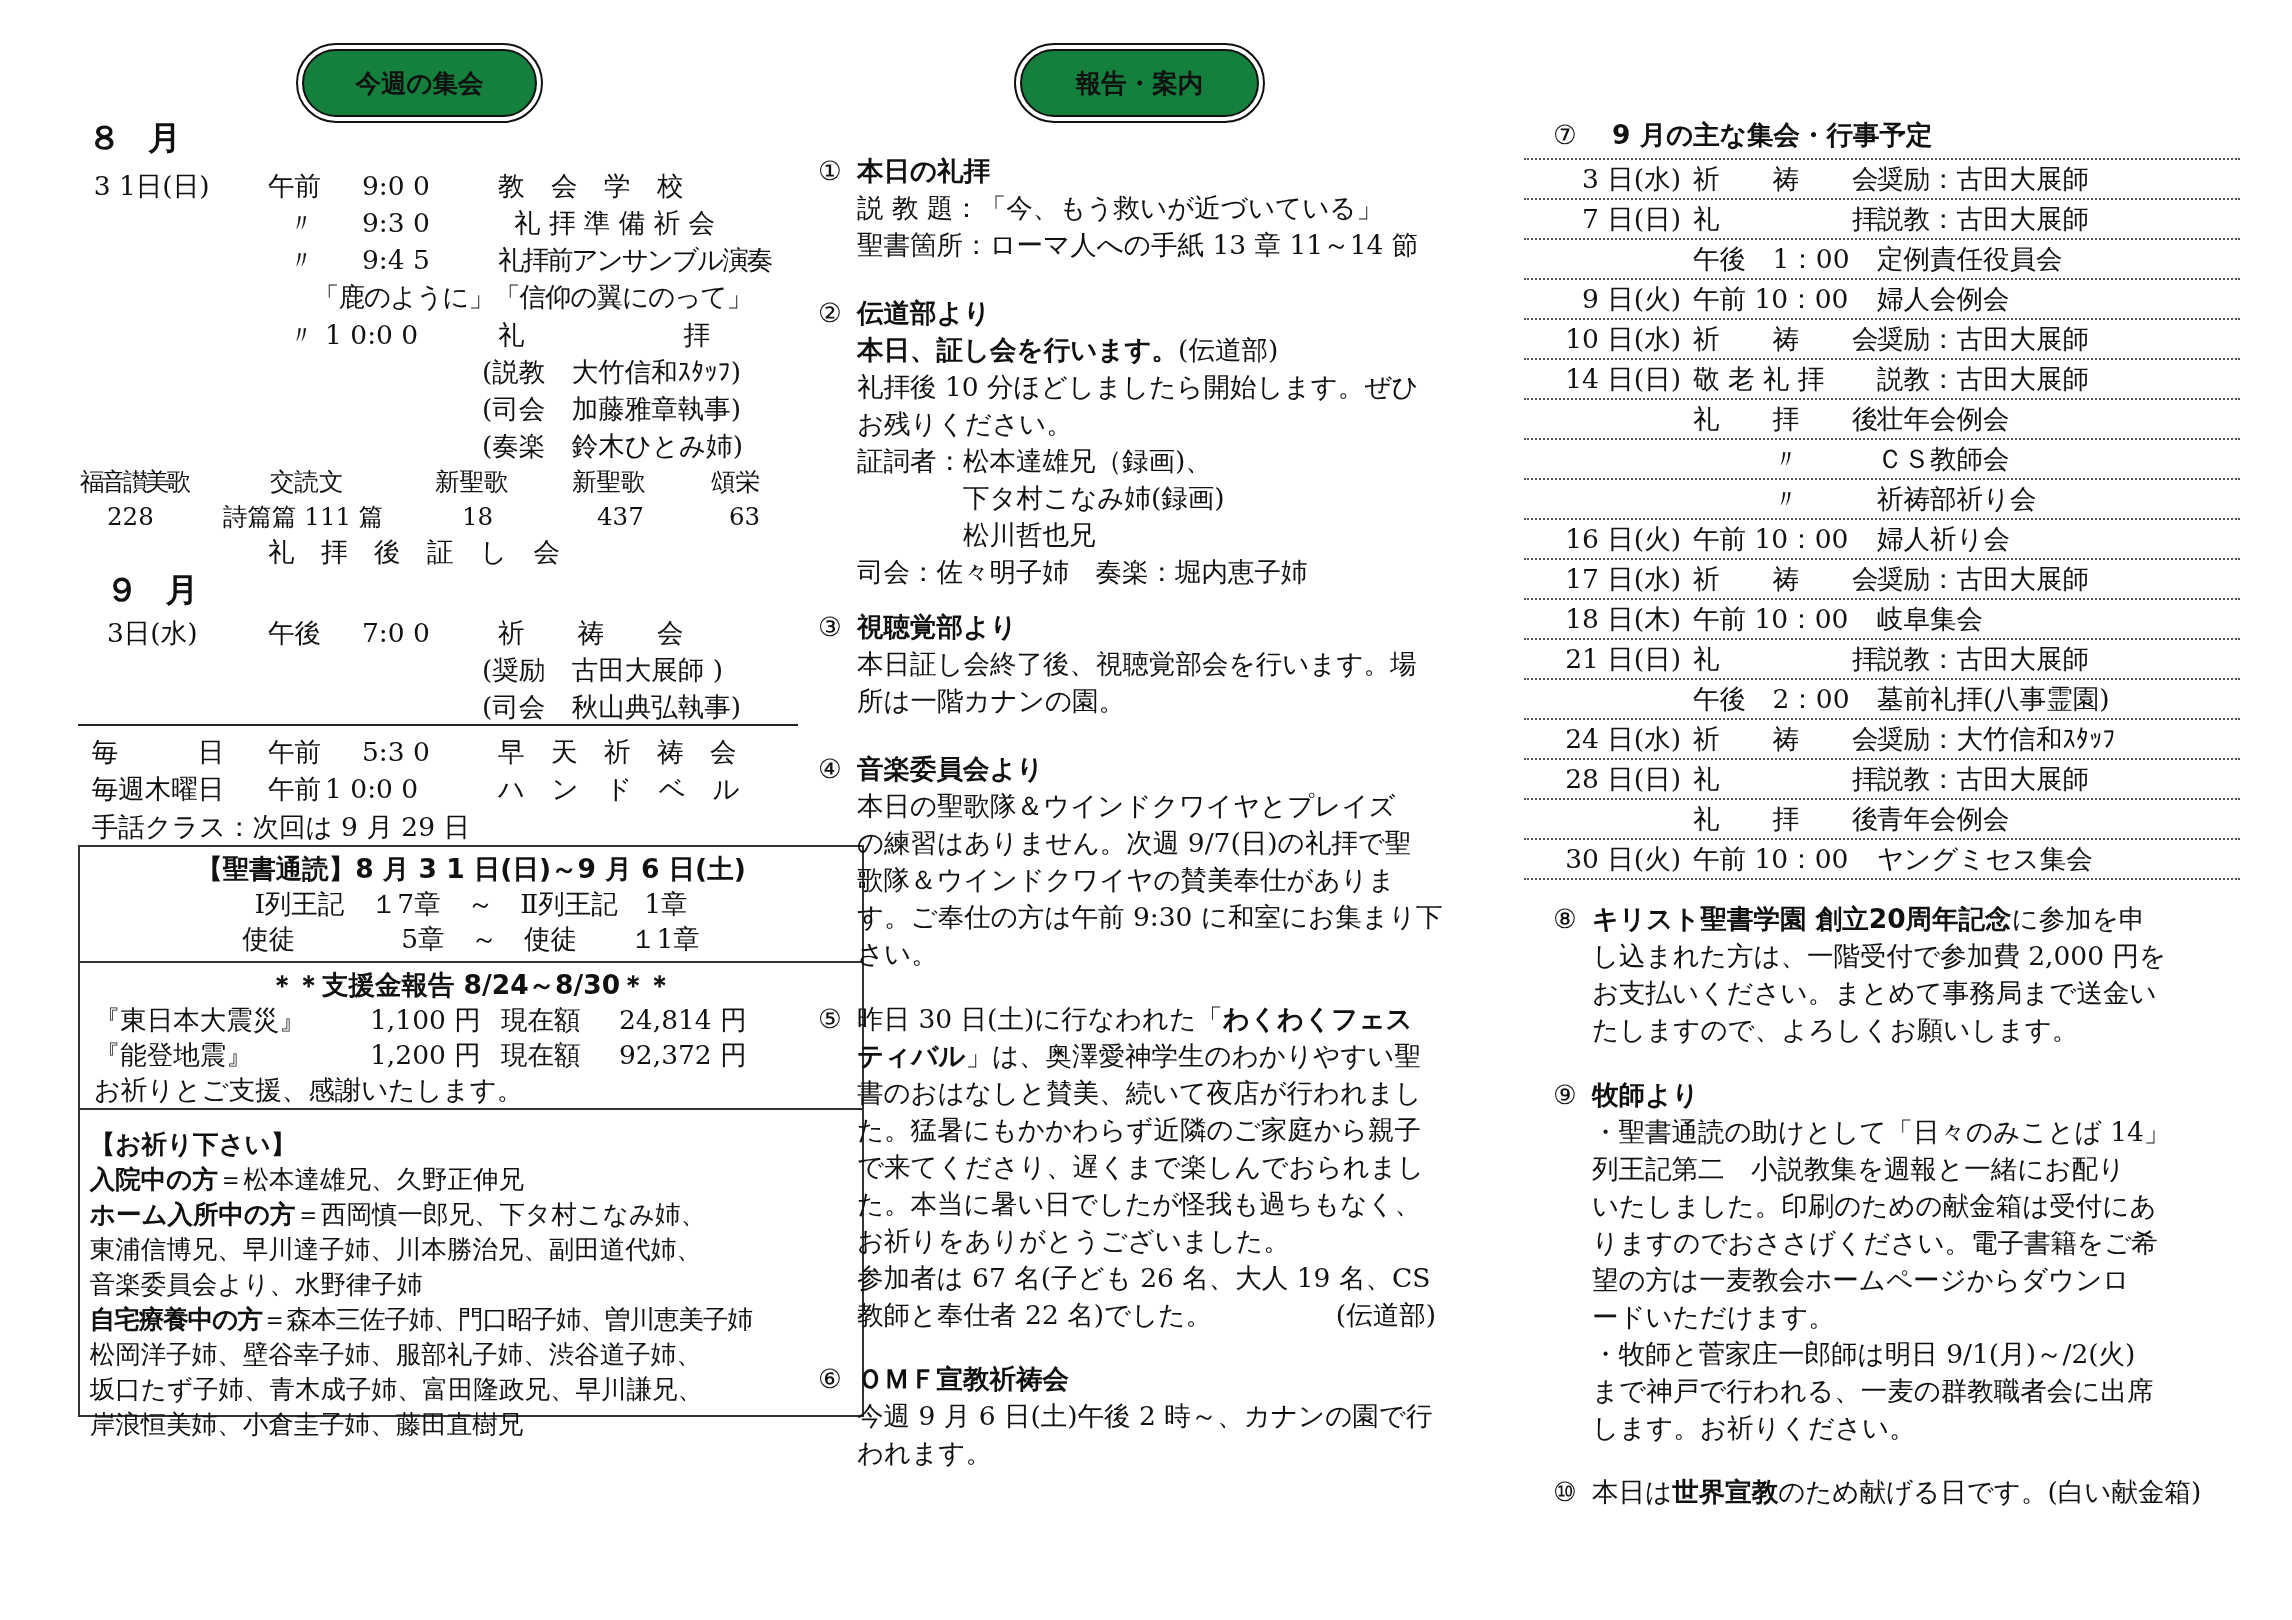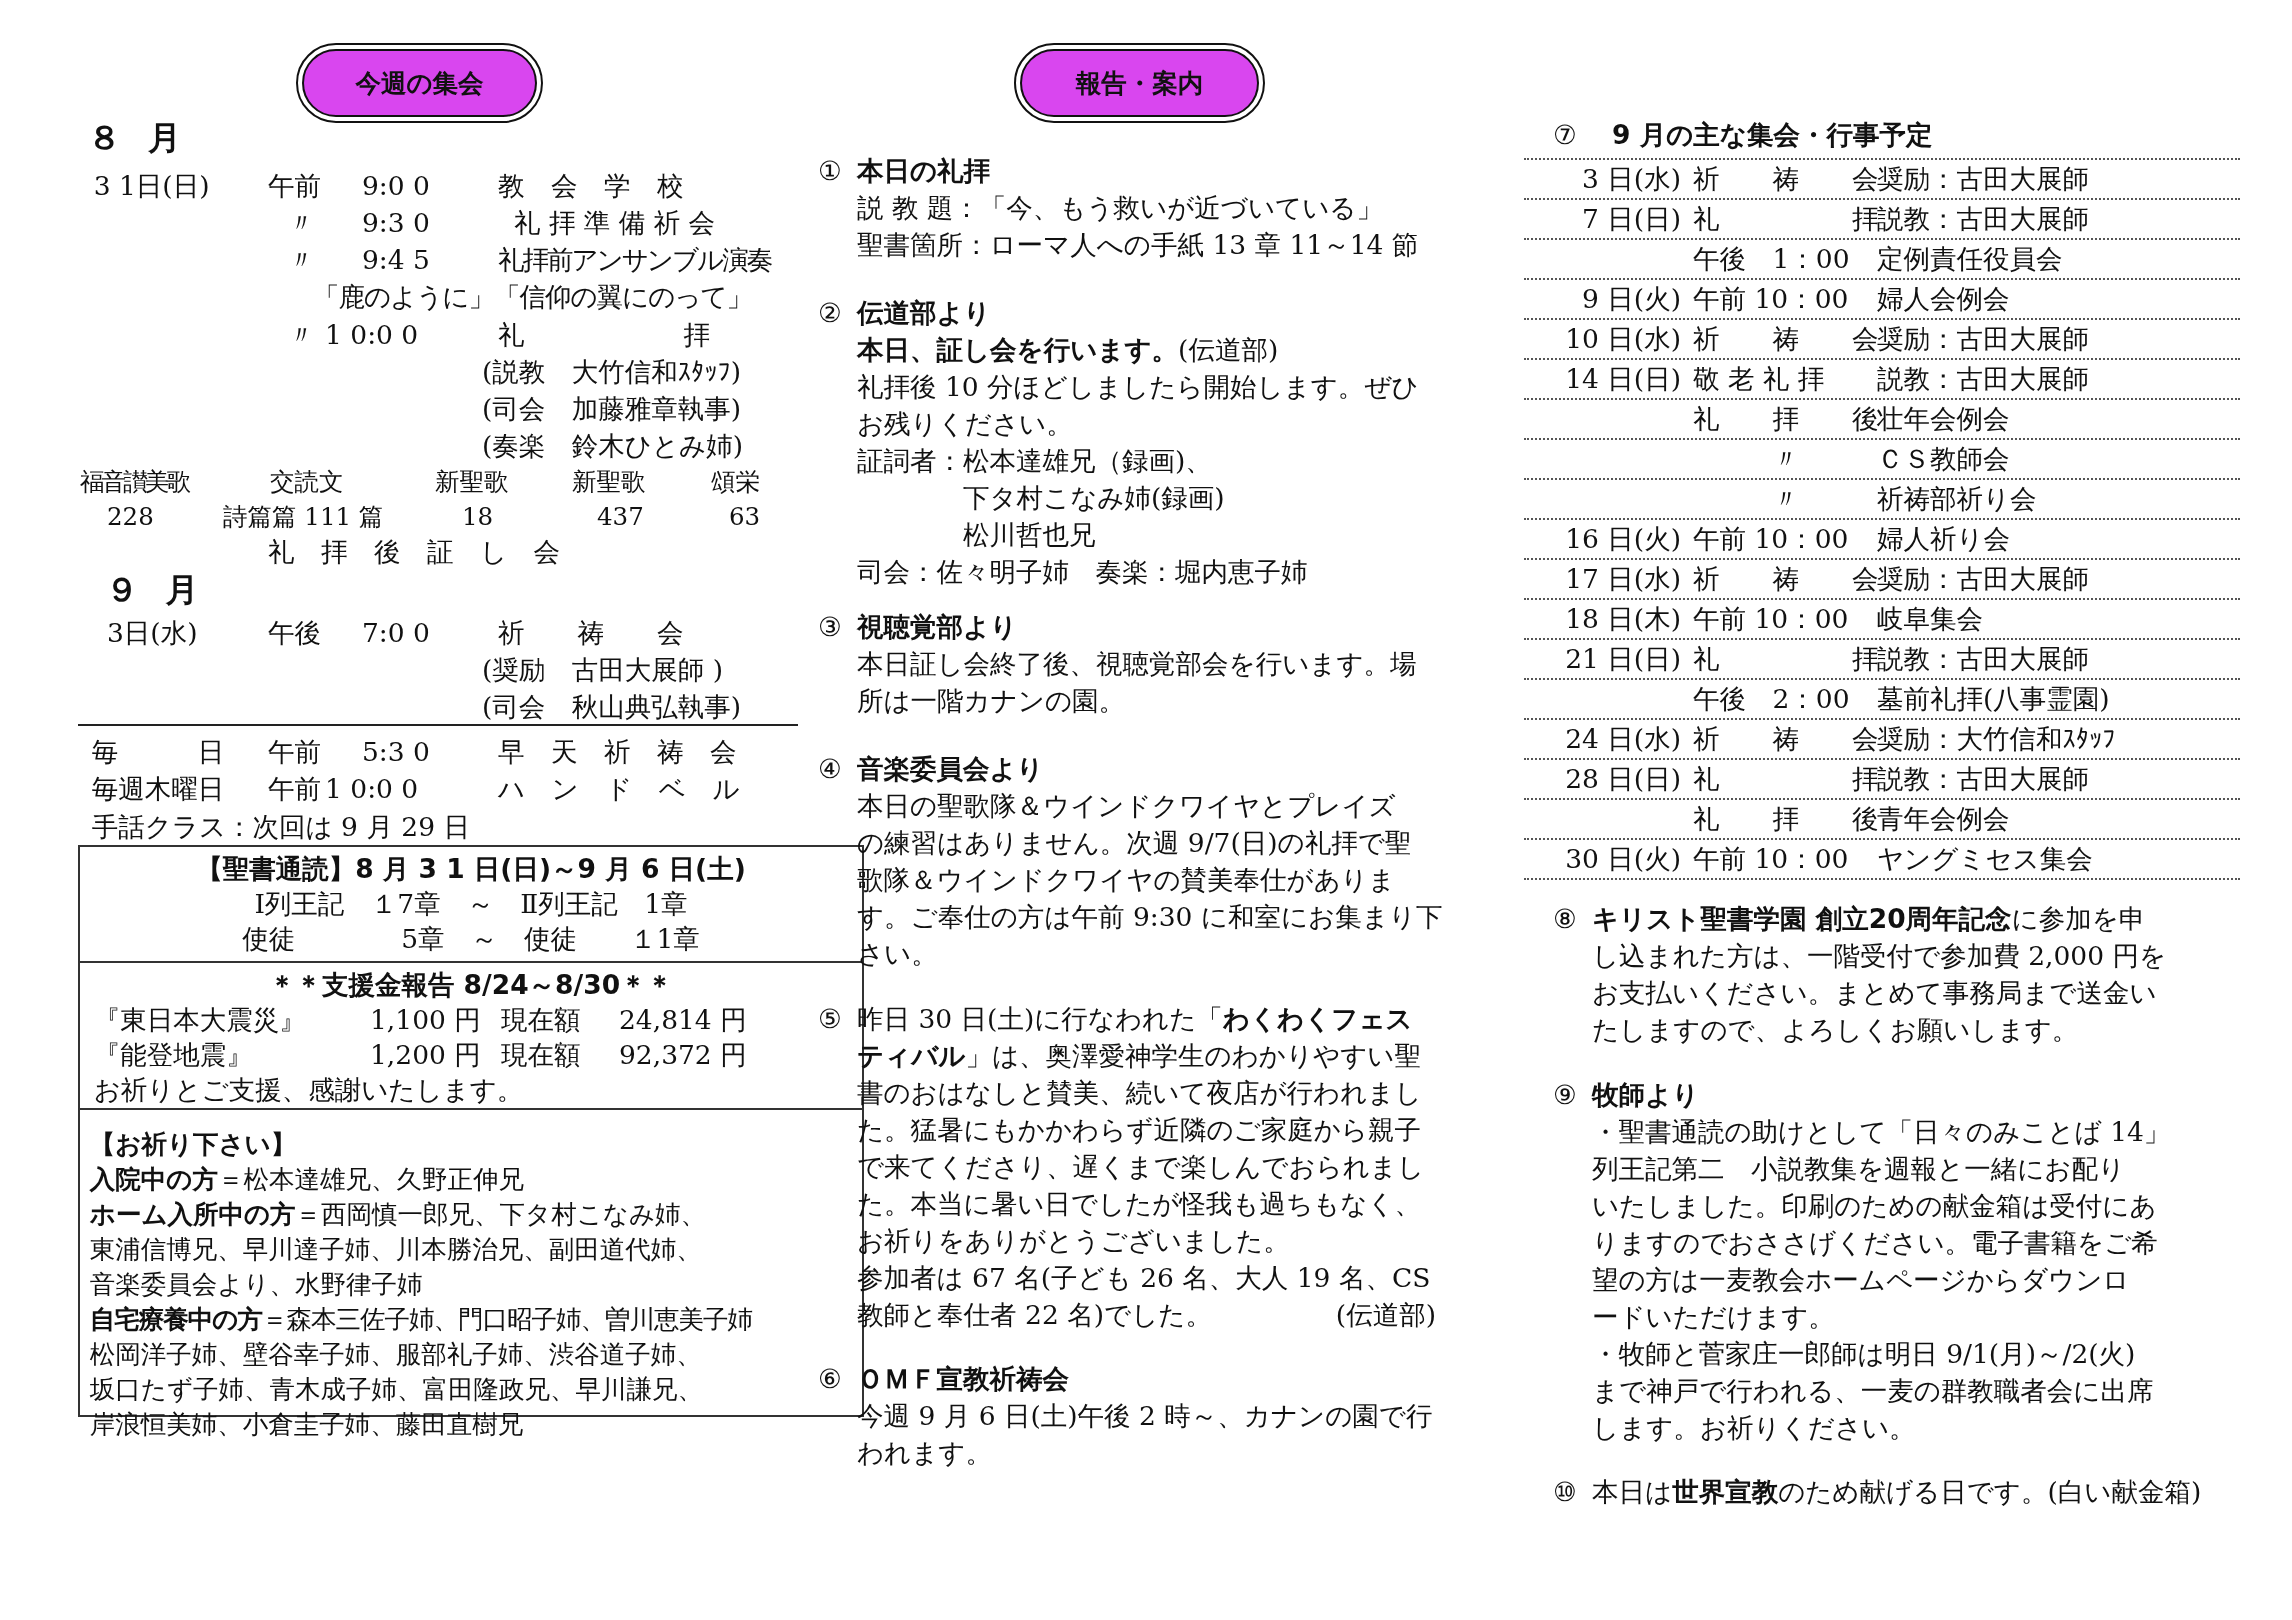--- a/index.html
+++ b/index.html
@@ -14,21 +14,21 @@
   #col1 { left: 78px; width: 720px; }
   #col2 { left: 818px; width: 647px; }
   #col3 { left: 1524px; width: 716px; }
 
   .pill {
     position: absolute; height: 80px; border-radius: 40px;
     border: 2.9px solid #111; background: #fff; box-sizing: border-box;
   }
   .pill-inner {
     position: absolute; left: 3.9px; right: 3.9px; top: 3.9px; bottom: 3.9px;
-    border-radius: 35px; border: 2px solid #111; background: #d946ef;
+    border-radius: 35px; border: 2px solid #111; background: #15803d;
     display: flex; align-items: center; justify-content: center;
     font-family: "DejaVu Sans", "Liberation Sans", sans-serif; font-weight: bold; font-size: 25.5px;
   }
 
   .abs { position: absolute; white-space: nowrap; }
   .month { font-family: "DejaVu Sans", "Liberation Sans", sans-serif; font-weight: 900; font-size: 33px; letter-spacing: 7.8px; }
 
   .row { position: absolute; left: 0; right: 0; height: 37px; line-height: 37px; white-space: nowrap; }
   .row span { position: absolute; }
   .just { display: flex; justify-content: space-between; text-align: right; }

